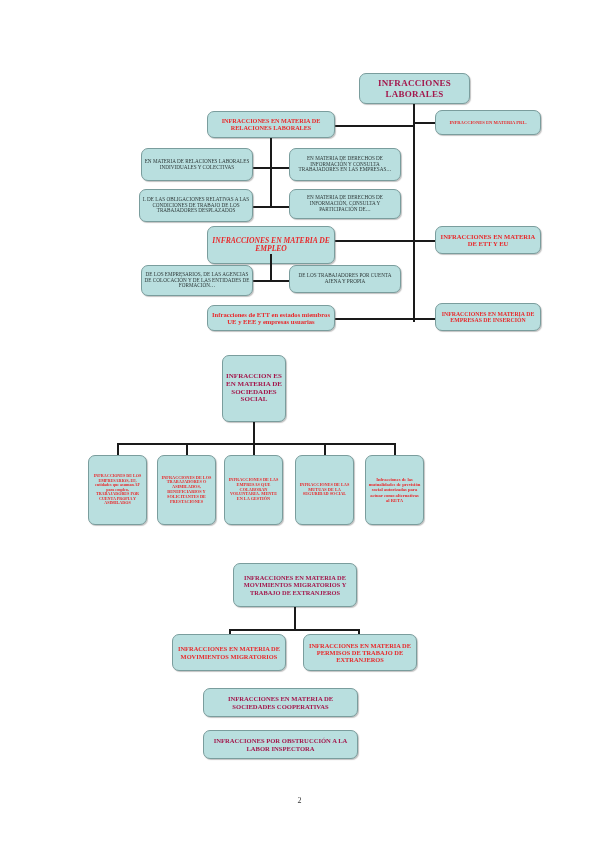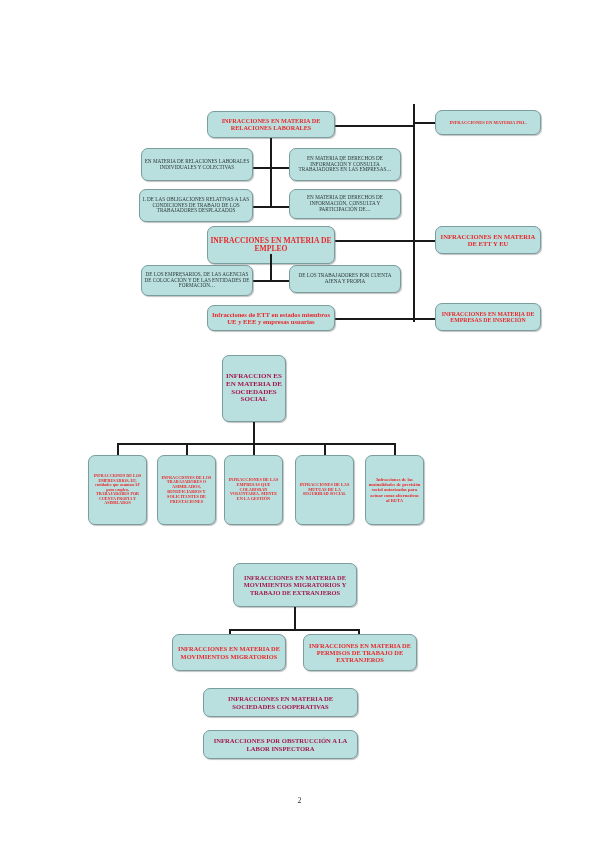--- a/index.html
+++ b/index.html
@@ -48,20 +48,23 @@
     font-size:8px;
     color:#333;
     font-family:"Liberation Serif", serif;
   }
 </style>
 </head>
 <body>
 
 <div id="canvas">
 
+  <div class="node crim" style="left:359px;top:73px;width:111px;height:31px;">
+    <span style="font-size:9px;letter-spacing:.3px;">INFRACCIONES LABORALES</span>
+  </div>
 
   <div class="ln lnv" style="left:413px;top:104px;height:218px;"></div>
 
   <div class="ln lnh" style="left:335px;top:125px;width:80px;"></div>
 
   <div class="ln lnh" style="left:413px;top:122px;width:22px;"></div>
 
   <div class="node red" style="left:207px;top:111px;width:128px;height:27px;">
     <span style="font-size:6.2px;">INFRACCIONES EN MATERIA DE RELACIONES LABORALES</span>
   </div>
@@ -86,21 +89,21 @@
     <span style="font-size:5.2px;">I. DE LAS OBLIGACIONES RELATIVAS A LAS CONDICIONES DE TRABAJO DE LOS TRABAJADORES DESPLAZADOS</span>
   </div>
 
   <div class="node dark" style="left:289px;top:189px;width:112px;height:30px;">
     <span style="font-size:5.2px;">EN MATERIA DE DERECHOS DE INFORMACIÓN, CONSULTA   Y PARTICIPACIÓN DE…</span>
   </div>
 
   <div class="ln lnh" style="left:335px;top:240px;width:80px;"></div>
   <div class="ln lnh" style="left:413px;top:240px;width:22px;"></div>
 
-  <div class="node red" style="left:207px;top:226px;width:128px;height:38px;">
+  <div class="node red" style="left:207px;top:226px;width:128px;height:38px;font-style:italic;">
     <span style="font-size:7.6px;">INFRACCIONES EN MATERIA DE EMPLEO</span>
   </div>
 
   <div class="node red" style="left:435px;top:226px;width:106px;height:28px;">
     <span style="font-size:6.6px;">INFRACCIONES EN MATERIA DE ETT Y EU</span>
   </div>
 
   <div class="ln lnv" style="left:270px;top:254px;height:28px;"></div>
   <div class="ln lnh" style="left:252px;top:280px;width:40px;"></div>
 

